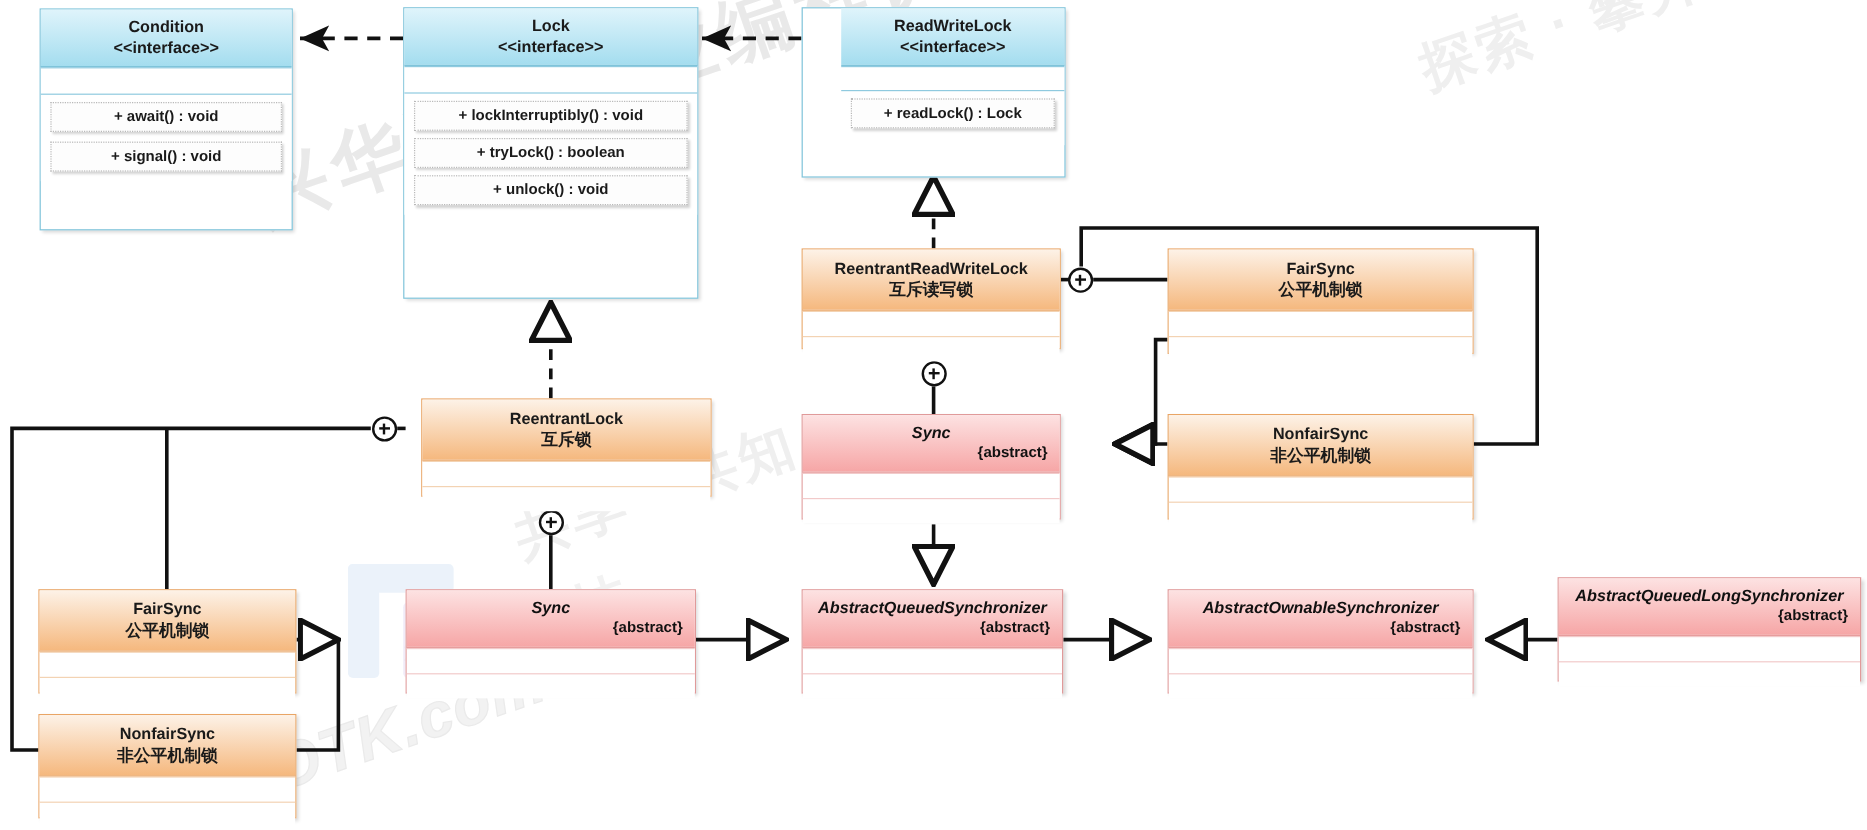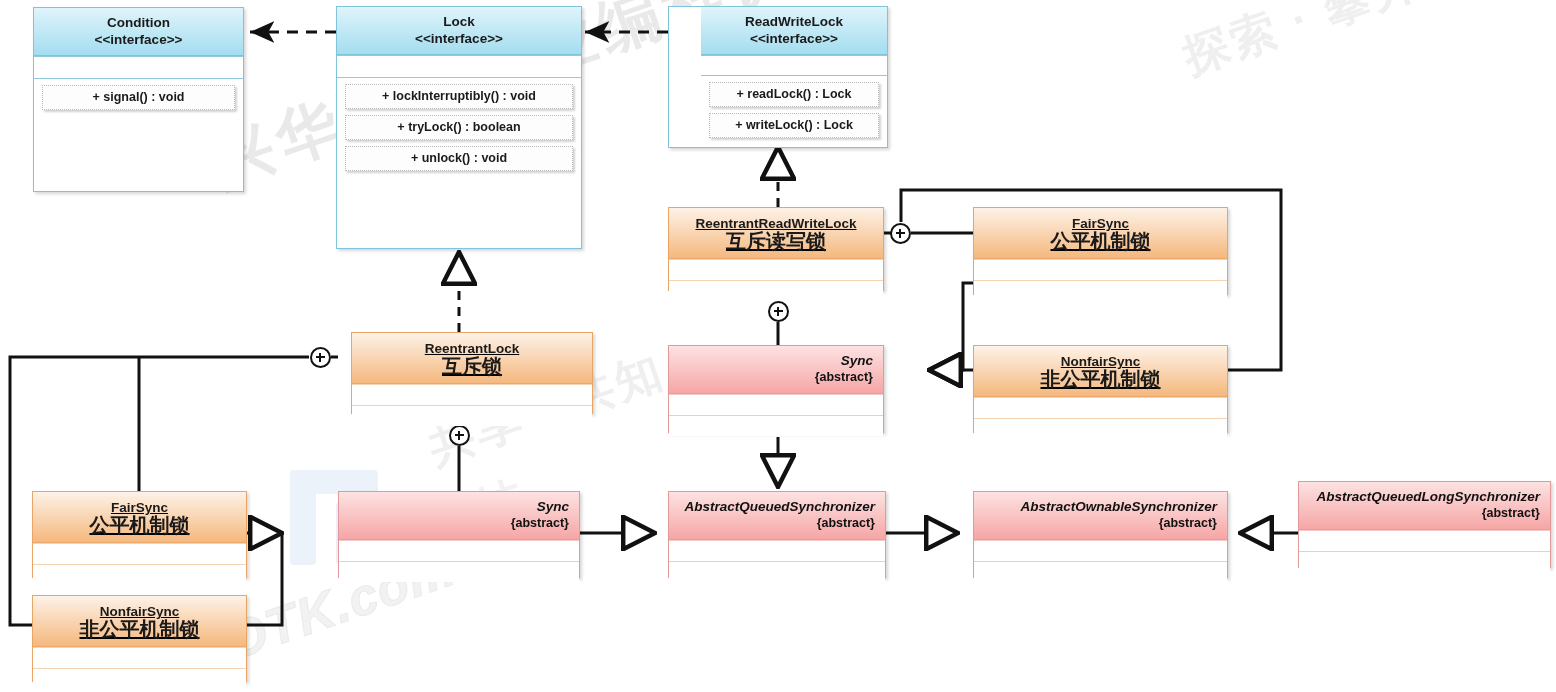--- a/index.html
+++ b/index.html
@@ -20,48 +20,48 @@
   .wm-logo span{display:block;position:absolute;border-radius:4px;}
 
   
   #links{position:absolute;left:0;top:0;width:1556px;height:692px;}
 
   
   .node{position:absolute;box-sizing:border-box;
         box-shadow:2px 2px 3px rgba(0,0,0,.16);}
   .hdr{box-sizing:border-box;position:relative;}
   .hdr .t1{font-weight:bold;font-size:13.5px;line-height:17px;text-align:center;color:#1a1a1a;}
-  .hdr .t2{font-weight:bold;font-size:20px;line-height:18px;text-align:center;color:#1a1a1a;}
+  .hdr .t2{font-weight:bold;font-size:14px;line-height:18px;text-align:center;color:#1a1a1a;}
   .comp{box-sizing:border-box;background:#fff;}
 
   
   .iface{border:1px solid #7fc4da;background:#fff;}
   .iface>.hdr{background:linear-gradient(#dff4fb,#a4ddef);
               border-bottom:1px solid #7fc4da;padding:6px 6px 7px;}
   .iface>.comp{border-top:1px solid #8fcadf;}
   .iface .ops{padding:6px 8px 8px;}
   .op{box-sizing:border-box;border:1px solid #b9b9b9;border-style:dotted;
       background:#fdfdfd;font-size:12.5px;font-weight:bold;color:#1a1a1a;
       text-align:center;padding:4px 4px 5px;margin-bottom:8px;
       box-shadow:2px 2px 2px rgba(0,0,0,.18);}
   .op:last-child{margin-bottom:0;}
 
   
   .cls{border:1px solid #e9a565;background:#fff;}
   .cls>.hdr{background:linear-gradient(#fdf2e7,#f5b87e);
-            border-bottom:1px solid #eaa86b;padding:7px 2px 8px;text-decoration:underline;}
+            border-bottom:1px solid #eaa86b;padding:7px 2px 8px;}
   .cls>.comp{border-top:1px solid #f3d3b3;height:21px;}
 
   
   .abs{border:1px solid #e09a9a;background:#fff;}
   .abs>.hdr{background:linear-gradient(#fde2e2,#f6a6a6);
             border-bottom:1px solid #e79d9d;padding:6px 10px 8px;}
   .abs>.comp{border-top:1px solid #f2caca;height:21px;}
   .abs .an{font-style:italic;font-weight:bold;font-size:13.5px;
-           line-height:17px;text-align:right;color:#111;}
+           line-height:17px;text-align:center;color:#111;}
   .abs .ab{font-style:normal;font-weight:bold;font-size:12.5px;
            line-height:16px;text-align:right;color:#111;}
 
   
   .plus{position:absolute;width:21px;height:21px;border-radius:50%;
         background:#fff;border:2.6px solid #111;box-sizing:border-box;}
   .plus:before,.plus:after{content:"";position:absolute;background:#111;}
   .plus:before{left:4px;top:7.2px;width:9px;height:2.2px;}
   .plus:after{top:4px;left:7.2px;height:9px;width:2.2px;}
 </style>
@@ -135,20 +135,21 @@
   <div class="plus" style="left:310px;top:347px;"></div>
   <div class="plus" style="left:449px;top:425px;"></div>
 
   <div class="node iface" style="left:33px;top:7px;width:211px;height:185px;">
     <div class="hdr">
       <div class="t1">Condition</div>
       <div class="t1">&lt;&lt;interface&gt;&gt;</div>
     </div>
     <div class="comp" style="height:22px;"></div>
     <div class="comp ops" style="border-top:1px solid #8fcadf;">
+      <div class="op">+ await() : void</div>
       <div class="op">+ signal() : void</div>
     </div>
   </div>
 
   <div class="node iface" style="left:336px;top:6px;width:246px;height:243px;">
     <div class="hdr">
       <div class="t1">Lock</div>
       <div class="t1">&lt;&lt;interface&gt;&gt;</div>
     </div>
     <div class="comp" style="height:22px;"></div>
@@ -160,21 +161,20 @@
   </div>
 
   <div class="node iface" style="left:668px;top:6px;width:220px;height:142px;padding-left:32px;">
     <div class="hdr">
       <div class="t1">ReadWriteLock</div>
       <div class="t1">&lt;&lt;interface&gt;&gt;</div>
     </div>
     <div class="comp" style="height:20px;"></div>
     <div class="comp ops" style="border-top:1px solid #8fcadf;padding:6px 8px 8px;">
       <div class="op" style="margin-bottom:6px;">+ readLock() : Lock</div>
-      <div class="op">+ writeLock() : Lock</div>
     </div>
   </div>
 
   <div class="node cls" style="left:668px;top:207px;width:216px;height:84px;">
     <div class="hdr">
       <div class="t1">ReentrantReadWriteLock</div>
       <div class="t2">互斥读写锁</div>
     </div>
     <div class="comp"></div>
     <div class="comp"></div>

